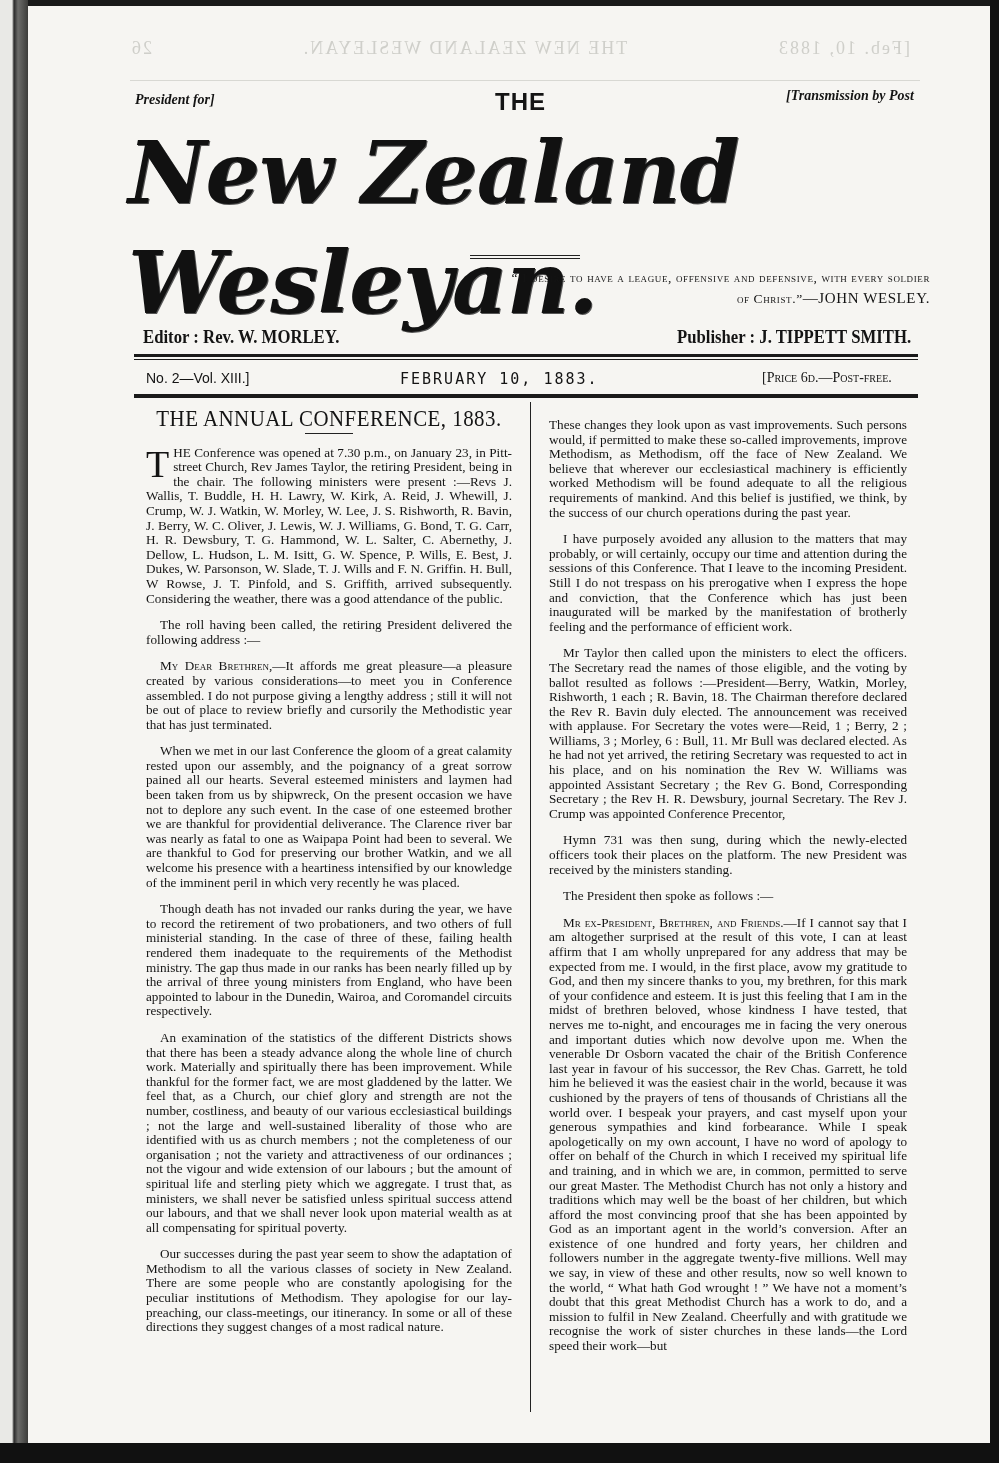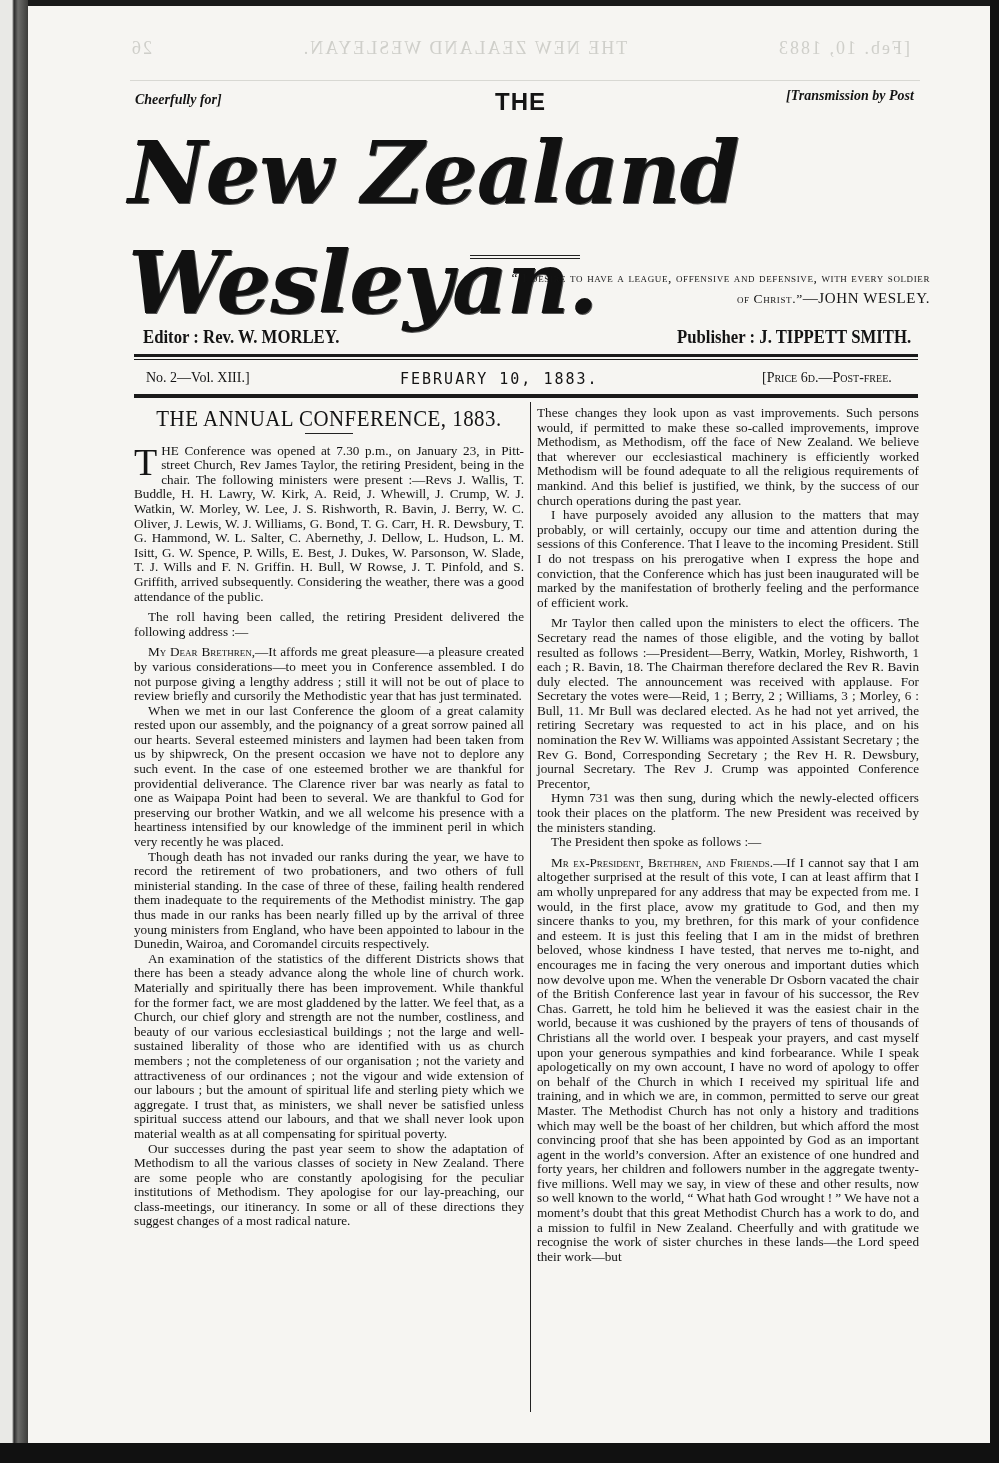--- a/index.html
+++ b/index.html
@@ -47,32 +47,32 @@
   .motto .sc { font-variant: small-caps; }
   .motto .attr { font-size:15px; }
 
   .editor { position:absolute; left:143px; top:326px; font-family:"Liberation Serif", serif; font-weight:bold; font-size:19px; transform:scaleX(0.88); transform-origin:left; }
   .publisher { position:absolute; right:88px; top:326px; font-family:"Liberation Serif", serif; font-weight:bold; font-size:19px; transform:scaleX(0.88); transform-origin:right; }
 
   .rule-double { position:absolute; left:134px; width:784px; }
   .rule-double .a { border-top:3px solid #1a1a1a; }
   .rule-double .b { border-top:1px solid #1a1a1a; margin-top:2px; }
 
-  .issue { position:absolute; left:146px; top:370px; font-family:Liberation Serif, serif; font-size:14px; }
+  .issue { position:absolute; left:146px; top:370px; font-family:Liberation Sans, sans-serif; font-size:14px; }
   .date { position:absolute; left:400px; top:370px; font-family:"DejaVu Sans Mono", monospace; font-size:15px; letter-spacing:2px; }
   .price { position:absolute; left:762px; top:370px; font-family:"Liberation Serif", serif; font-size:14px; font-variant: small-caps; text-align: right; }
 
   .col {
     position:absolute; top:406px; font-family:"Liberation Serif", serif;
     font-size:13.2px; line-height:14.6px; text-align:justify;
   }
   .col-left { left:134px; width:390px; }
   .col-right { left:537px; width:382px; }
   .col-divider { position:absolute; left:530px; top:402px; width:0; height:1010px; border-left:1.5px solid #222; }
-  .col p { margin:0; text-indent:14px; }
+  .col p { margin:12px; text-indent:14px; }
   .col p.gap { margin-top:6px; }
   .col p.noind { text-indent:0; }
   .headline { font-family:"Liberation Serif", serif; font-size:22.5px; text-align:center; letter-spacing:0.5px; margin:6px 0 6px 0; transform:scaleX(0.93); }
   .head-rule { width:48px; border-top:1.5px solid #222; margin:0 auto 10px auto; }
   .dropcap { float:left; font-size:38px; line-height:30px; margin:3px 4px 0 0; font-family:"Liberation Serif", serif; }
   .sc { font-variant: small-caps; }
 </style>
 </head>
 <body>
 
@@ -81,21 +81,21 @@
 <div class="right-strip"></div>
 <div class="bottom-strip"></div>
 
 <div class="ghost">
   <span>[Feb. 10, 1883</span>
   <span>THE NEW ZEALAND WESLEYAN.</span>
   <span>26</span>
 </div>
 <div class="ghost-rule"></div>
 
-<div class="reg">Cheerfully for]</div>
+<div class="reg">President for]</div>
 <div class="the">THE</div>
 <div class="trans">[Transmission by Post</div>
 <div class="masthead">New Zealand Wesleyan.</div>
 <div class="mast-rule">
     <div></div>
     <div></div>
   </div>
 
 <div class="motto">
   <div><span class="sc">“ I desire to have a league, offensive and defensive, with every soldier</span></div>

